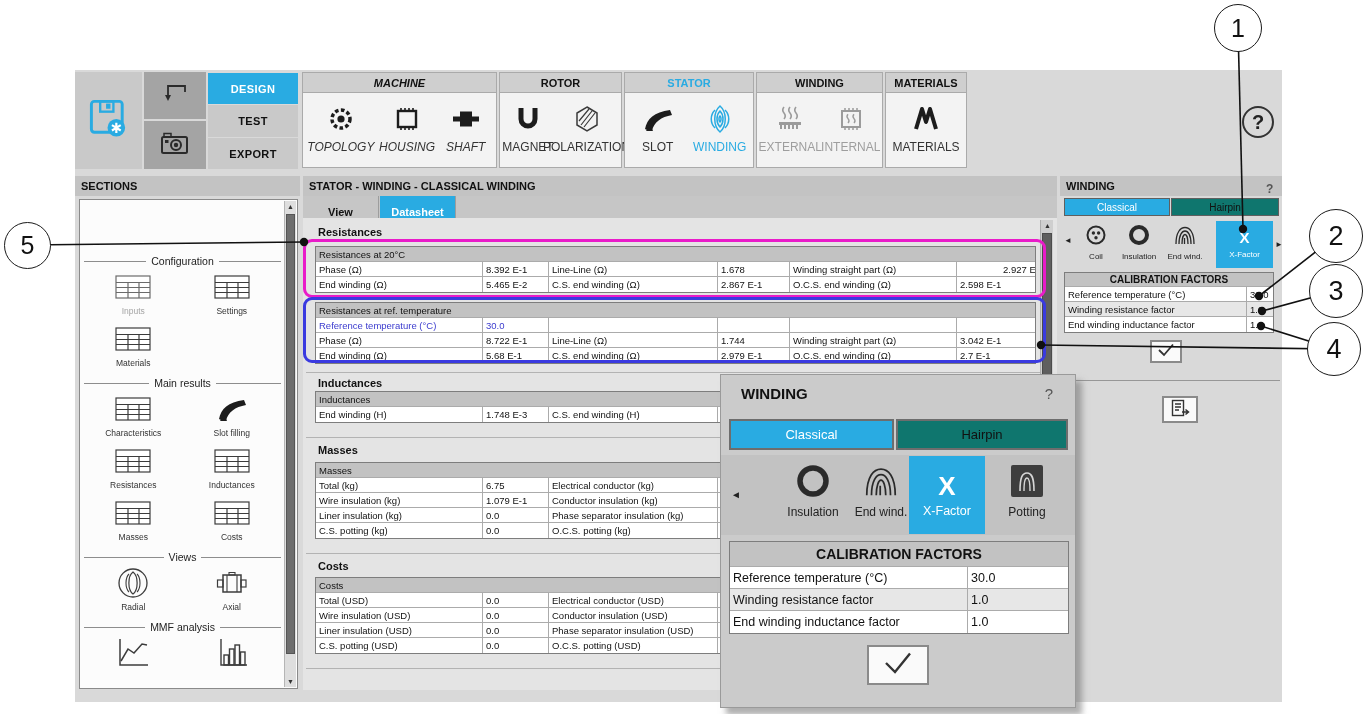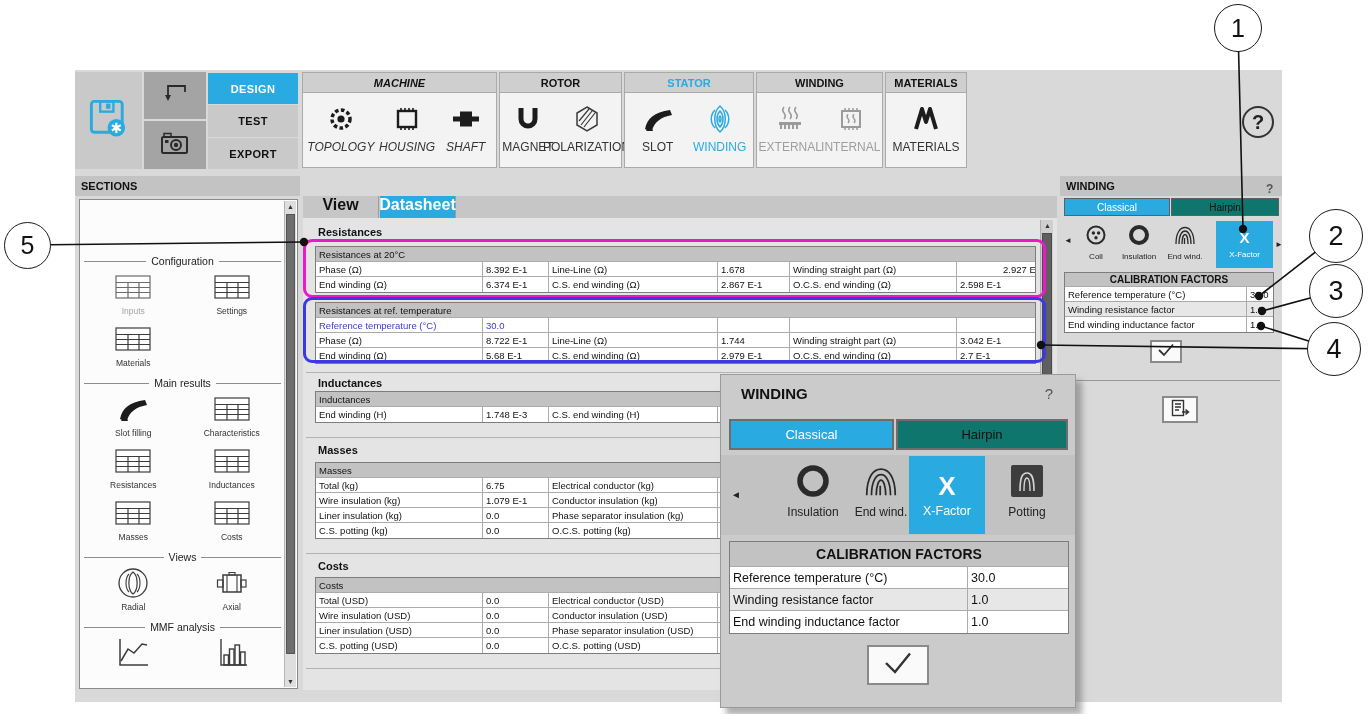--- a/index.html
+++ b/index.html
@@ -39,21 +39,21 @@
   .sitem { width:50%; display:flex; flex-direction:column; align-items:center; }
   .sitem .ic { height:34px; display:flex; align-items:center; justify-content:center; }
   .sitem .lb { font-size:8.5px; color:#333; margin-top:2px; }
   .sitem.dis .lb { color:#a5a5a5; }
   .vscroll { position:absolute; top:1px; right:1px; width:12px; bottom:1px; background:#dedede; border-left:1px solid #b5b5b5; }
   .vscroll .arr { position:absolute; left:0; width:100%; height:11px; display:flex; align-items:center; justify-content:center; font-size:7px; color:#333; }
   .vscroll .thumb { position:absolute; left:1px; width:9px; background:#6e6e6e; border:1px solid #555; }
 
   
   .tabs-strip { position:absolute; left:303px; top:196px; width:754px; height:22px; background:#c6c6c6; }
-  .tab { position:absolute; top:0; height:22px; display:flex; align-items:flex-start; justify-content:center; font-weight:bold; font-size:16px; border-right:1px solid #9d9d9d; }
+  .tab { position:absolute; top:0; height:22px; display:flex; align-items:flex-end; justify-content:center; font-weight:bold; font-size:11px; border-right:1px solid #9d9d9d; }
   .tab-active { background:#29ABE2; color:#fff; }
   .main-content { position:absolute; left:303px; top:218px; width:754px; height:472px; background:#e4e4e4; }
   .sec-head { position:absolute; font-weight:bold; font-size:11px; color:#111; }
   .hdiv { position:absolute; left:306px; width:734px; height:1px; background:#b3b3b3; }
 
   .dtable { position:absolute; background:#ffffff; border:1px solid #7d7d7d; }
   .trow { display:flex; border-bottom:1px solid #ababab; align-items:stretch; background:#fff; }
   .dtable .trow:last-child { border-bottom:none; }
   .thead { background:#c2c2c2; }
   .tcell { border-right:1px solid #ababab; padding:0 3px; white-space:nowrap; overflow:hidden; display:flex; align-items:center; }
@@ -311,35 +311,35 @@
         <div class="sitem"></div>
       </div>
       <div class="sdivider">
           <span class="ln"></span>
           <span class="tx">Main results</span>
           <span class="ln"></span>
         </div>
       <div class="srow">
         <div class="sitem">
           <span class="ic">
+              <svg width="38" height="28" viewBox="0 0 38 28" fill="none" stroke="#3c3c3c" stroke-width="1.2">
+                <rect x="2" y="3" width="34" height="22" fill="#fff"></rect>
+                <path d="M2 9.5 h34 M2 14.5 h34 M2 19.5 h34 M14 9.5 V25 M25 9.5 V25"></path>
+              </svg>
+            </span>
+          <span class="lb">Characteristics</span>
+        </div>
+        <div class="sitem">
+          <span class="ic">
               <svg width="30" height="26" viewBox="0 0 30 26">
                 <path d="M2 23 C4 13 11 6 27 4 L29 9 C18 11 11 16 9 25 L6 25 Z" fill="#1c1c1c"></path>
                 <path d="M3 25 L7 19 L10 25 Z" fill="#1c1c1c"></path>
               </svg>
             </span>
           <span class="lb">Slot filling</span>
-        </div>
-        <div class="sitem">
-          <span class="ic">
-              <svg width="38" height="28" viewBox="0 0 38 28" fill="none" stroke="#3c3c3c" stroke-width="1.2">
-                <rect x="2" y="3" width="34" height="22" fill="#fff"></rect>
-                <path d="M2 9.5 h34 M2 14.5 h34 M2 19.5 h34 M14 9.5 V25 M25 9.5 V25"></path>
-              </svg>
-            </span>
-          <span class="lb">Characteristics</span>
         </div>
       </div>
       <div class="srow">
         <div class="sitem">
           <span class="ic">
               <svg width="38" height="28" viewBox="0 0 38 28" fill="none" stroke="#3c3c3c" stroke-width="1.2">
                 <rect x="2" y="3" width="34" height="22" fill="#fff"></rect>
                 <path d="M2 9.5 h34 M2 14.5 h34 M2 19.5 h34 M14 9.5 V25 M25 9.5 V25"></path>
               </svg>
             </span>
@@ -431,20 +431,21 @@
         </div>
       </div>
     </div>
     <div class="vscroll">
       <span class="arr" style="top:0;">▲</span>
       <span class="thumb" style="top:13px;height:440px;"></span>
       <span class="arr" style="bottom:0;">▼</span>
     </div>
   </div>
 
+  <div class="band" style="left:303px;top:176px;width:754px;"><span>STATOR - WINDING - CLASSICAL WINDING</span></div>
   <div class="tabs-strip">
     <div class="tab" style="left:0;width:76px;">
         <span>View</span>
       </div>
     <div class="tab tab-active" style="left:77px;width:76px;">
         <span>Datasheet</span>
       </div>
   </div>
   <div class="main-content"></div>
 
@@ -456,21 +457,21 @@
       <div class="trow">
         <div class="tcell c-lab" style="width: 167px;">Phase (Ω)</div>
         <div class="tcell c-val" style="width: 66px;">8.392 E-1</div>
         <div class="tcell c-lab" style="width: 169px;">Line-Line (Ω)</div>
         <div class="tcell c-val" style="width: 72px;">1.678</div>
         <div class="tcell c-lab" style="width: 167px;">Winding straight part (Ω)</div>
         <div class="tcell c-val" style="flex: 1 1 0%; margin-left: 43px;">2.927 E-1</div>
       </div>
       <div class="trow">
         <div class="tcell c-lab" style="width: 167px;">End winding (Ω)</div>
-        <div class="tcell c-val" style="width: 66px;">6.374 E-1</div>
+        <div class="tcell c-val" style="width: 66px;">5.465 E-2</div>
         <div class="tcell c-lab" style="width: 169px;">C.S. end winding (Ω)</div>
         <div class="tcell c-val" style="width: 72px;">2.867 E-1</div>
         <div class="tcell c-lab" style="width: 167px;">O.C.S. end winding (Ω)</div>
         <div class="tcell c-val" style="flex: 1 1 0%;">2.598 E-1</div>
       </div>
     </div>
   <div class="dtable t-main" style="left:315px;top:302px;width:721px;">
       <div class="trow thead">
         <div class="tcell" style="flex: 1 1 0%;">Resistances at ref. temperature</div>
       </div>

